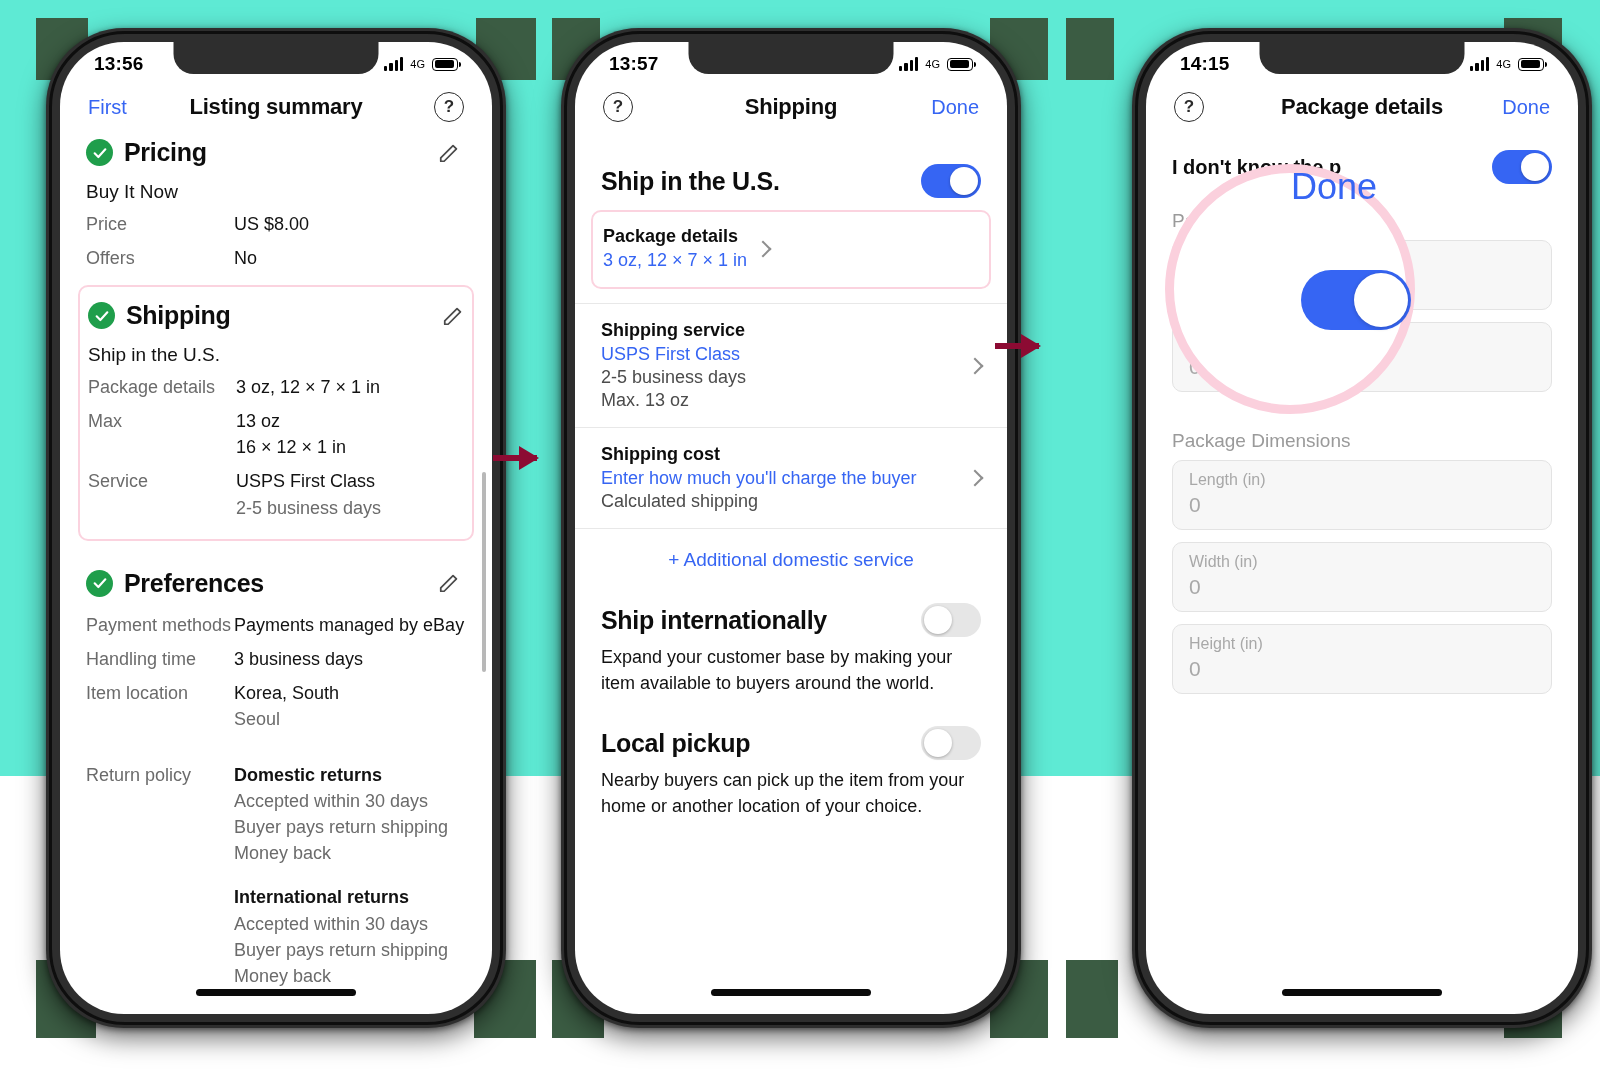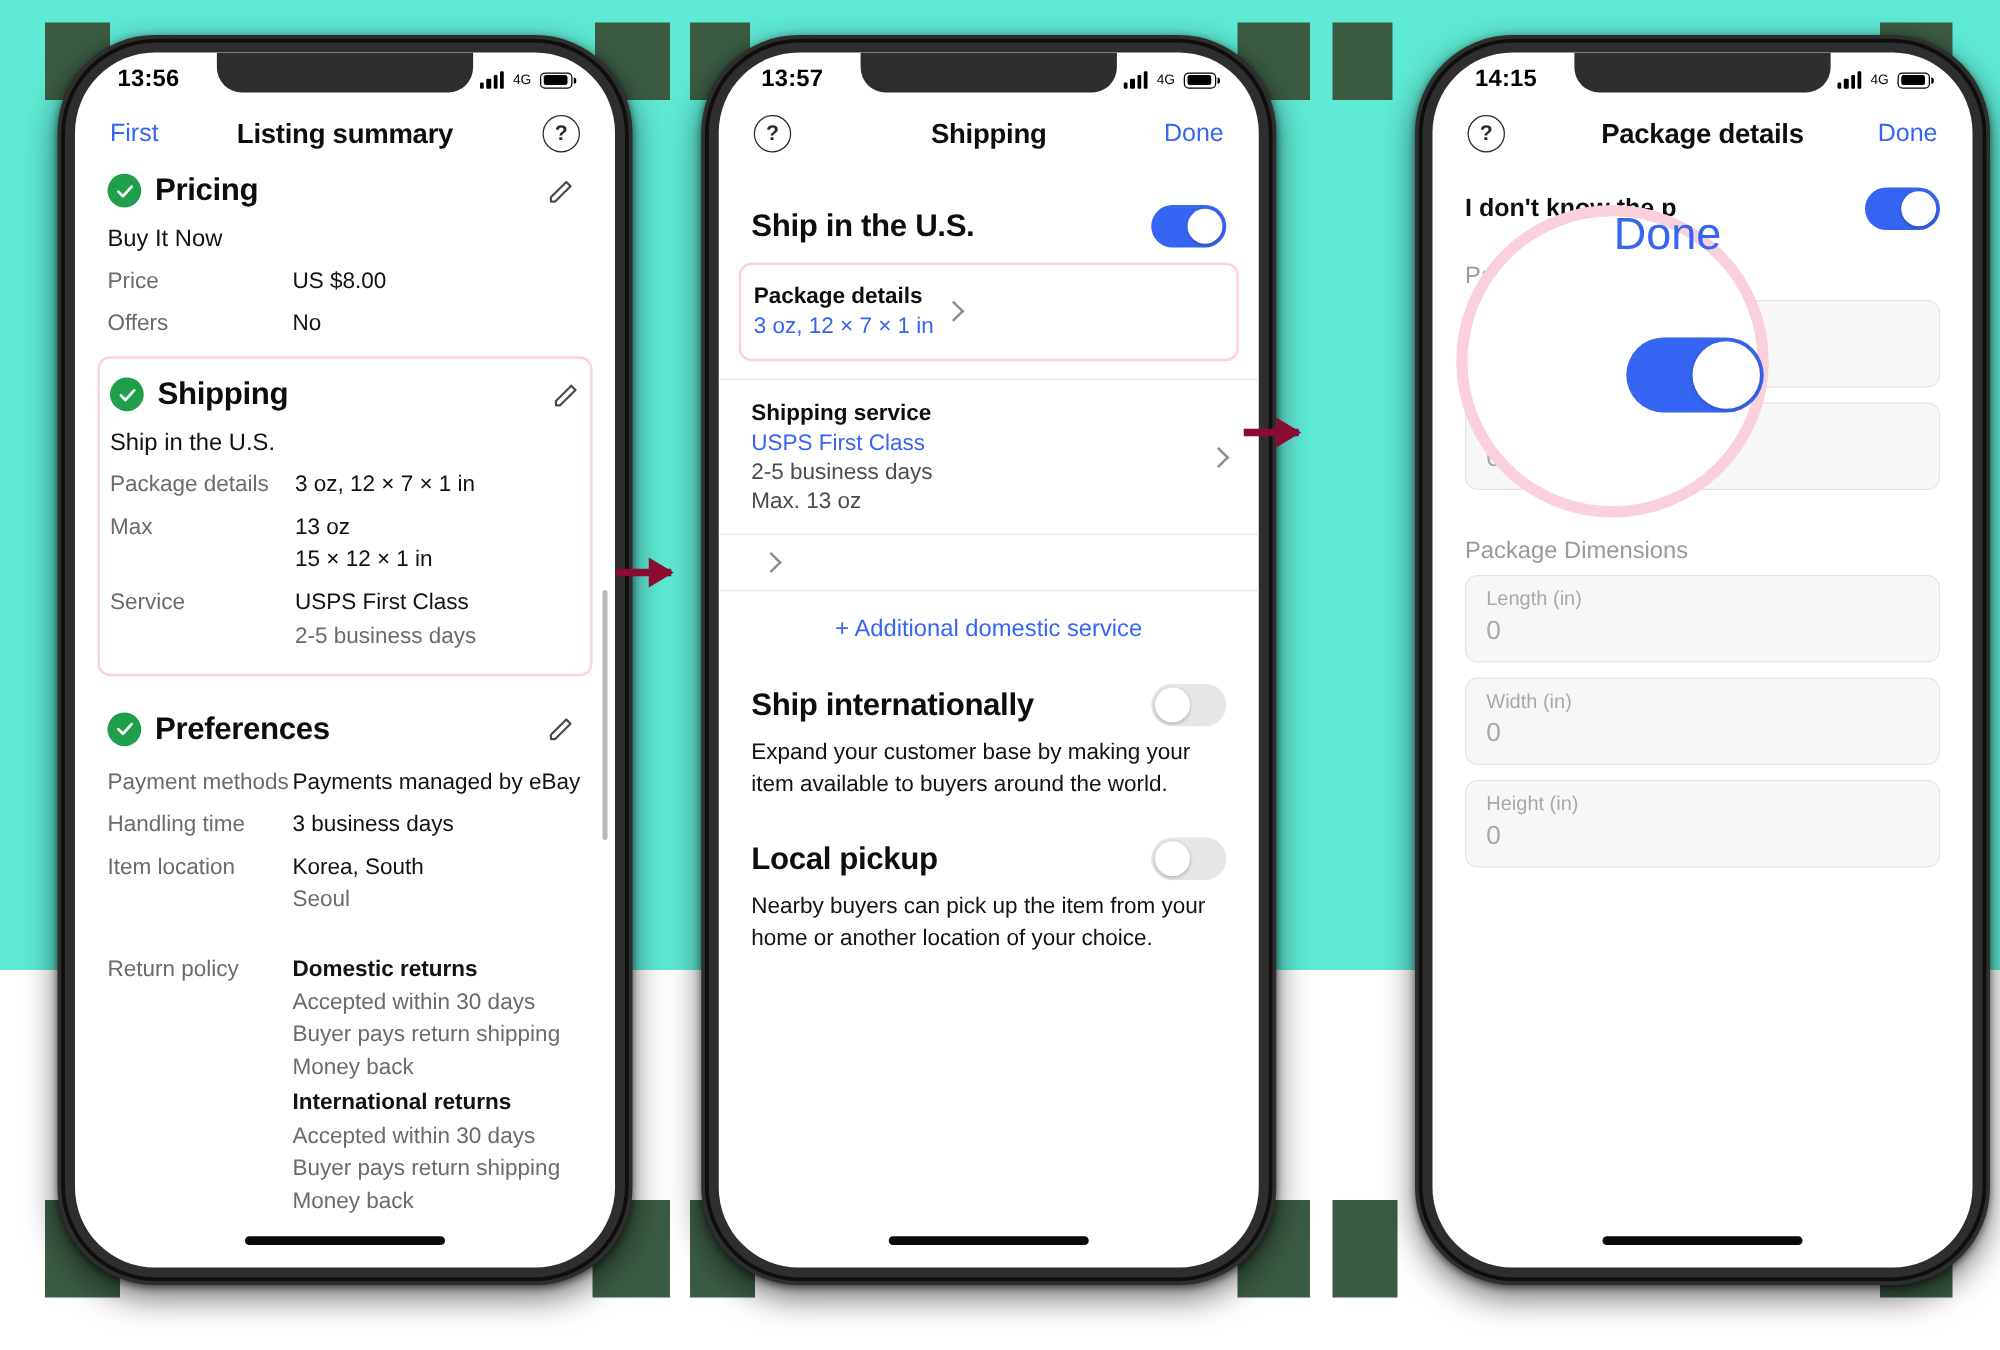--- a/index.html
+++ b/index.html
@@ -247,21 +247,21 @@
           </div>
           <div class="plain-line">Ship in the U.S.</div>
           <div class="kv">
             <div class="k">Package details</div>
             <div class="v">3 oz, 12 × 7 × 1 in</div>
           </div>
           <div class="kv">
             <div class="k">Max</div>
             <div class="v">
               <span class="ln">13 oz</span>
-              <span class="ln">15 × 12 × 1 in</span>
+              <span class="ln">16 × 12 × 1 in</span>
             </div>
           </div>
           <div class="kv">
             <div class="k">Service</div>
             <div class="v">
               <span class="ln">USPS First Class</span>
               <span class="sub">2-5 business days</span>
             </div>
           </div>
         </div>
@@ -294,21 +294,21 @@
             <span class="sub">Seoul</span>
           </div>
         </div>
         <div class="kv" style="padding-top:26px">
           <div class="k">Return policy</div>
           <div class="v">
             <span class="ln" style="font-weight:600">Domestic returns</span>
             <span class="sub">Accepted within 30 days</span>
             <span class="sub">Buyer pays return shipping</span>
             <span class="sub">Money back</span>
-            <span class="ln" style="font-weight:600;margin-top:2px">International returns</span>
+            <span class="ln" style="font-weight:600;margin-top:18px">International returns</span>
             <span class="sub">Accepted within 30 days</span>
             <span class="sub">Buyer pays return shipping</span>
             <span class="sub">Money back</span>
           </div>
         </div>
       </div>
 
       <div class="scrollbar" style="top:430px;height:200px;"></div>
       <div class="home-ind"></div>
     </div>
@@ -362,20 +362,25 @@
           <div class="txt">
             <div class="lc-title">Shipping service</div>
             <div class="lc-link">USPS First Class</div>
             <div class="lc-sub">2-5 business days</div>
             <div class="lc-sub">Max. 13 oz</div>
           </div>
           <div class="chev"></div>
         </div>
 
         <div class="list-card">
+          <div class="txt">
+            <div class="lc-title">Shipping cost</div>
+            <div class="lc-link">Enter how much you'll charge the buyer</div>
+            <div class="lc-sub">Calculated shipping</div>
+          </div>
           <div class="chev"></div>
         </div>
 
         <div class="add-link">+ Additional domestic service</div>
 
         <div class="big-row">
           <div class="big-title">Ship internationally</div>
           <div class="toggle off">
               <div class="knob"></div>
             </div>

